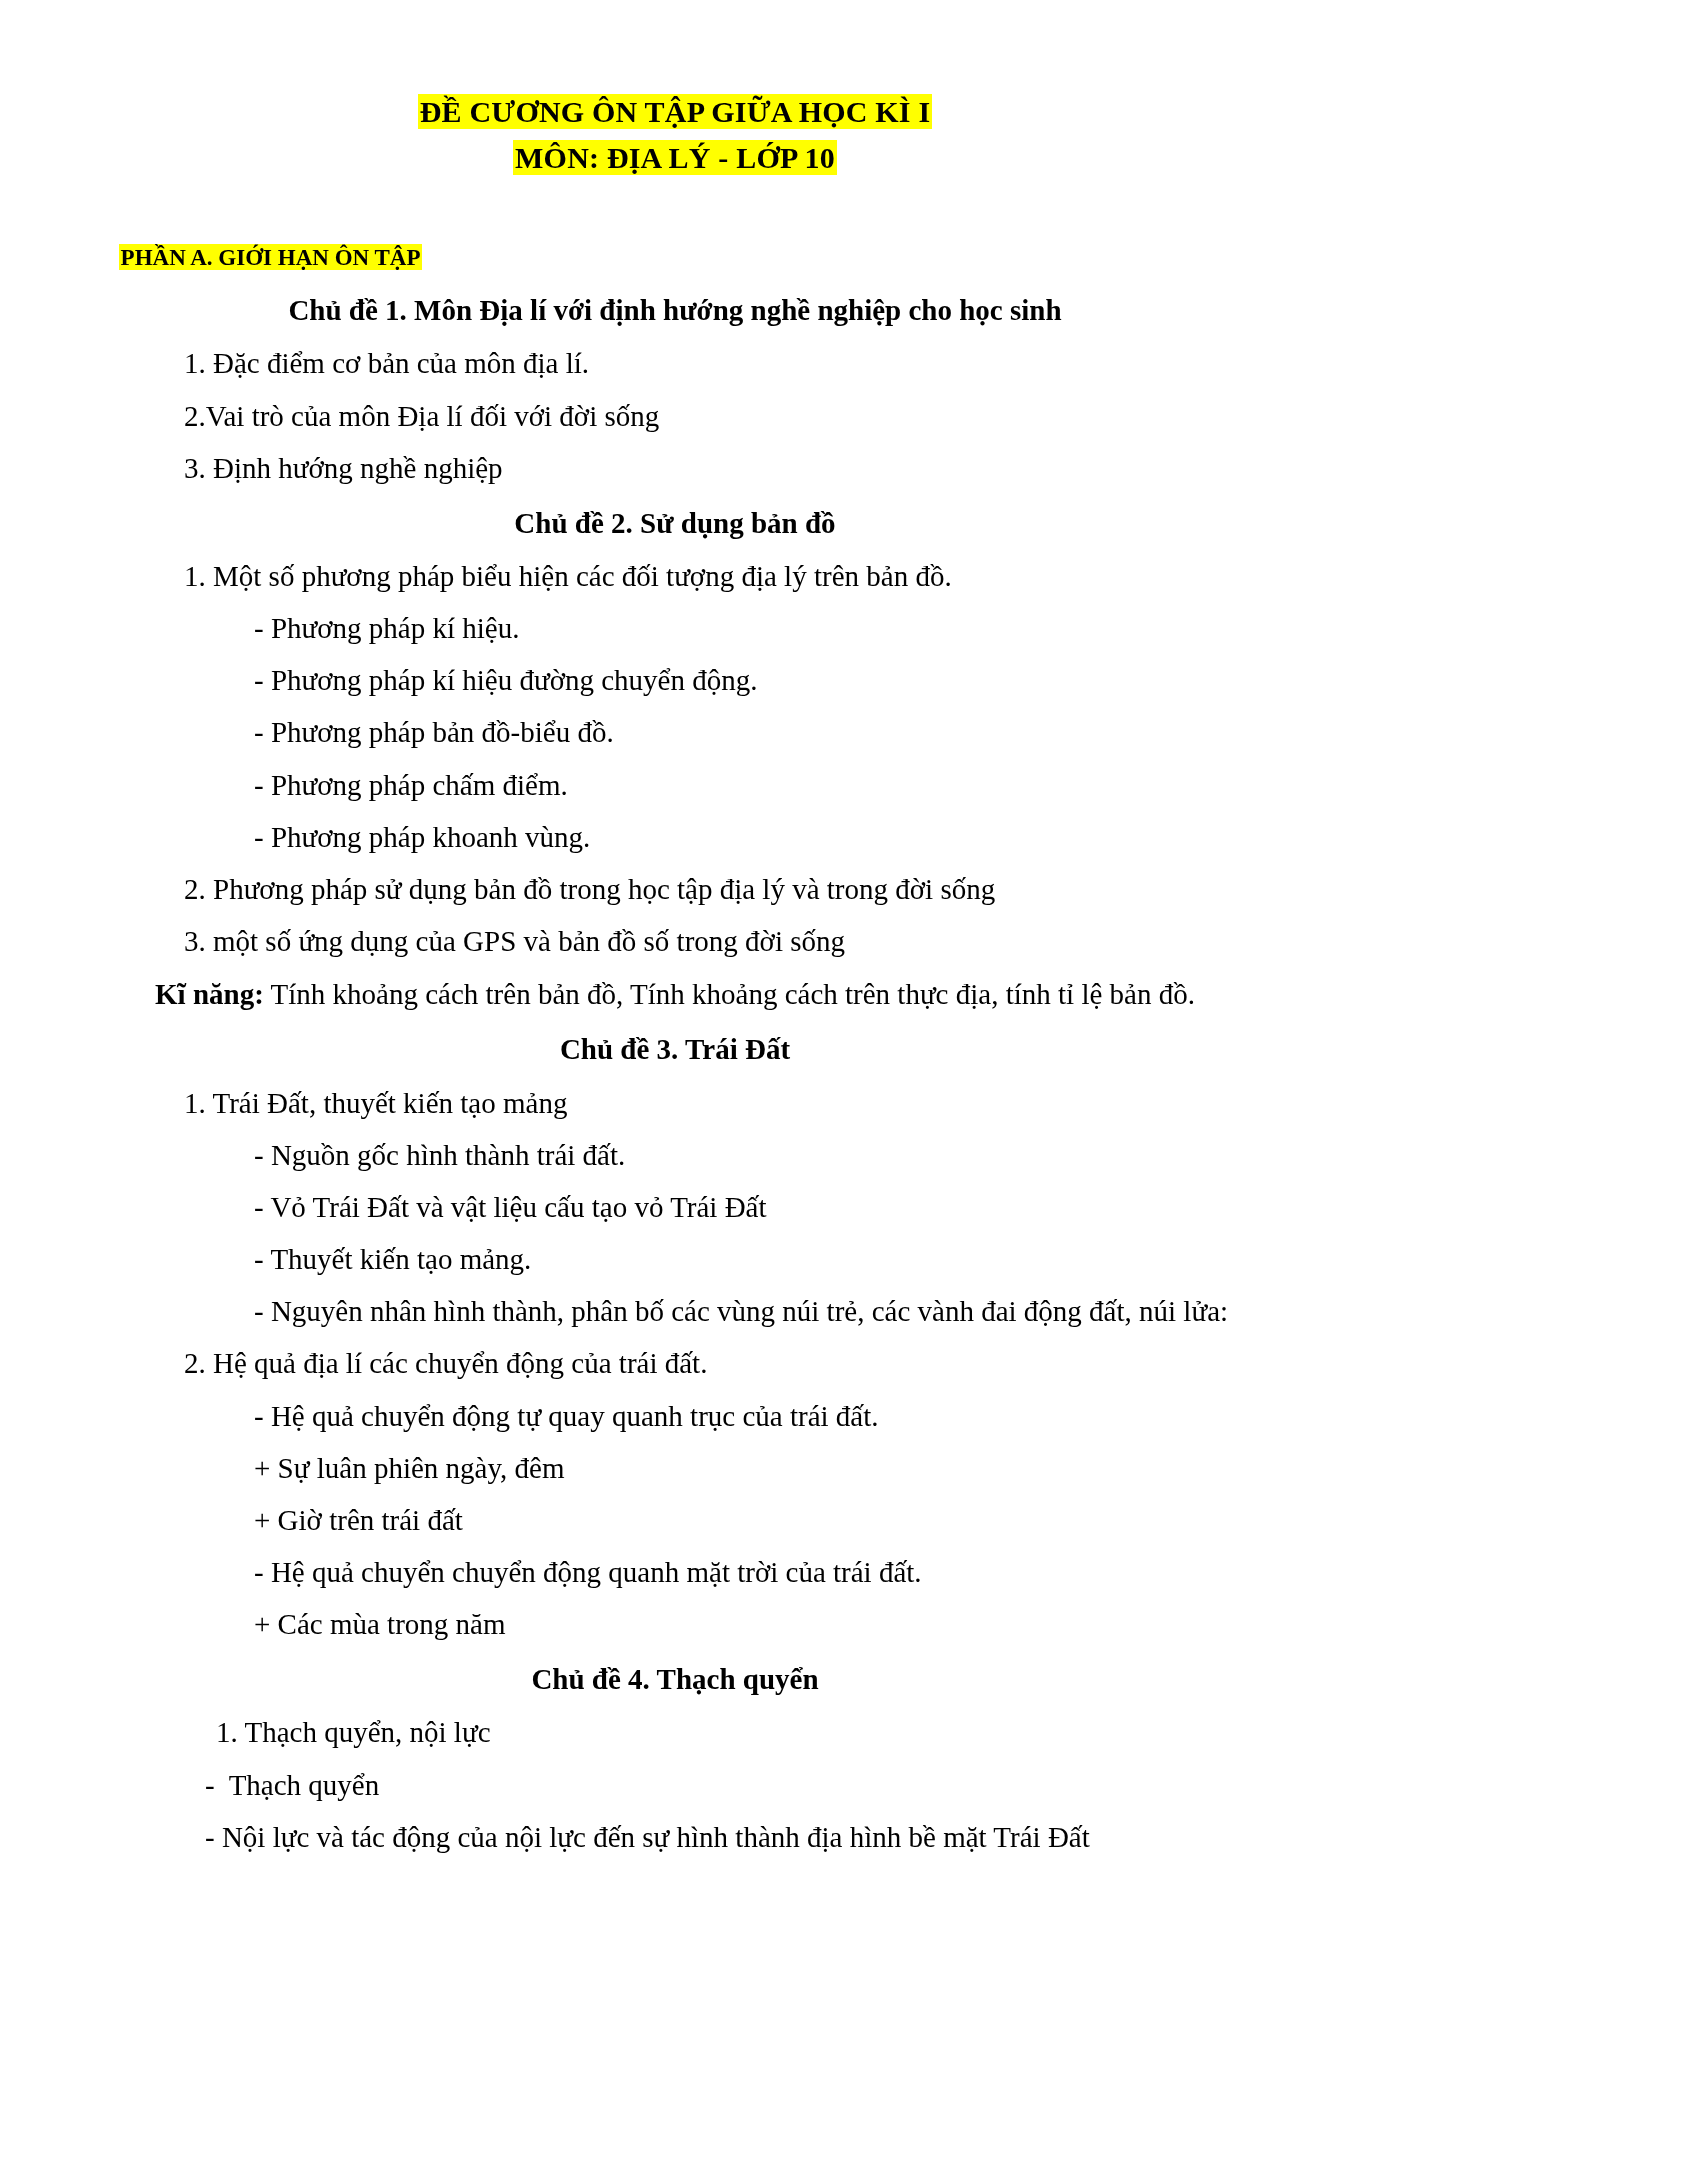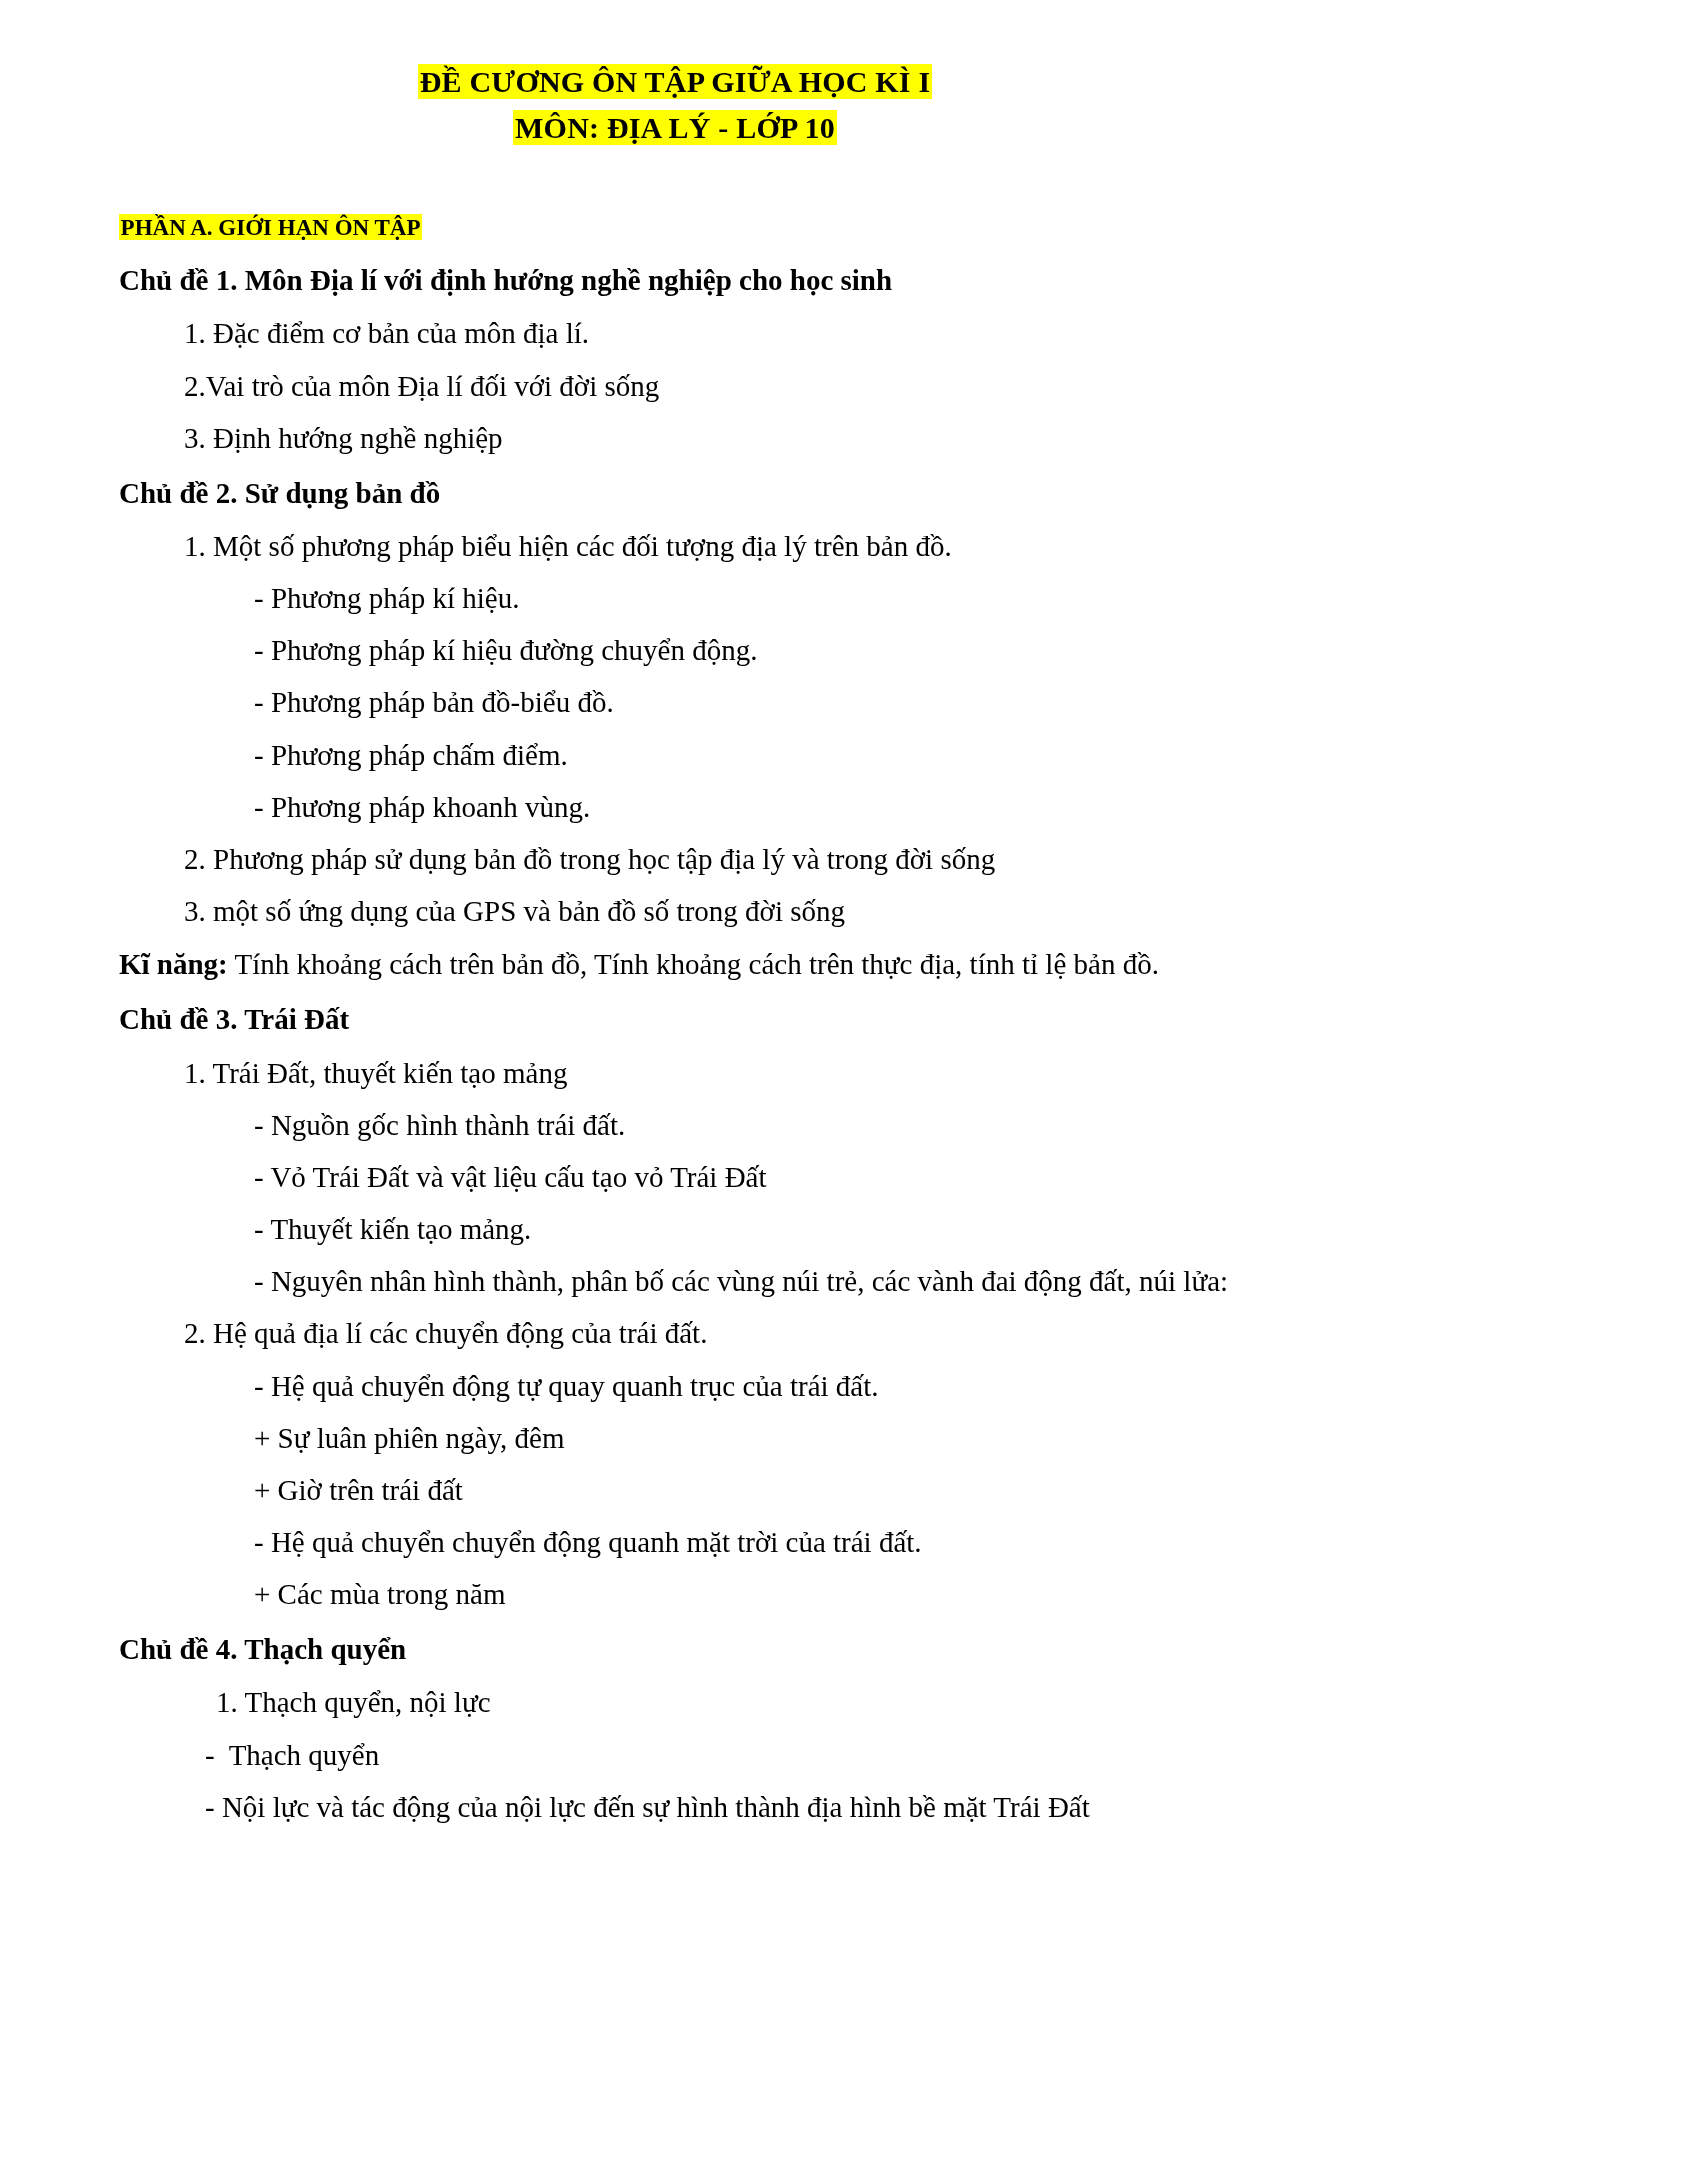--- a/index.html
+++ b/index.html
@@ -11,21 +11,21 @@
     width: 1687px;
     min-height: 2183px;
     font-family: "Liberation Serif", "DejaVu Serif", serif;
     color: #000000;
     -webkit-font-smoothing: antialiased;
   }
   .page {
     width: 1350px;
     min-height: 2183px;
     box-sizing: border-box;
-    padding: 61px 119px 64px 119px;
+    padding: 91px 119px 64px 119px;
     position: relative;
   }
 
   
   .doc-title {
     text-align: center;
     font-weight: bold;
     font-size: 30px;
     line-height: 1.42;
     letter-spacing: 0.2px;
@@ -55,21 +55,21 @@
   }
   .line.topic {
     font-weight: bold;
     margin-top: 11px;
     margin-bottom: 9.5px;
   }
   .line.skill { margin-top: 9.5px; margin-bottom: 9.5px; }
   .line.skill .skill-label { font-weight: bold; }
 
   
-  .ind-0 { margin-left: 0; }
+  .ind-0 { margin-left: 0; text-align: center; }
   .ind-1 { margin-left: 65px; }
   .ind-3 { margin-left: 135px; }
   .ind-4 { margin-left: 97px; }
   .ind-5 { margin-left: 86px; }
 </style>
 </head>
 <body>
 
 <div class="page">
 

